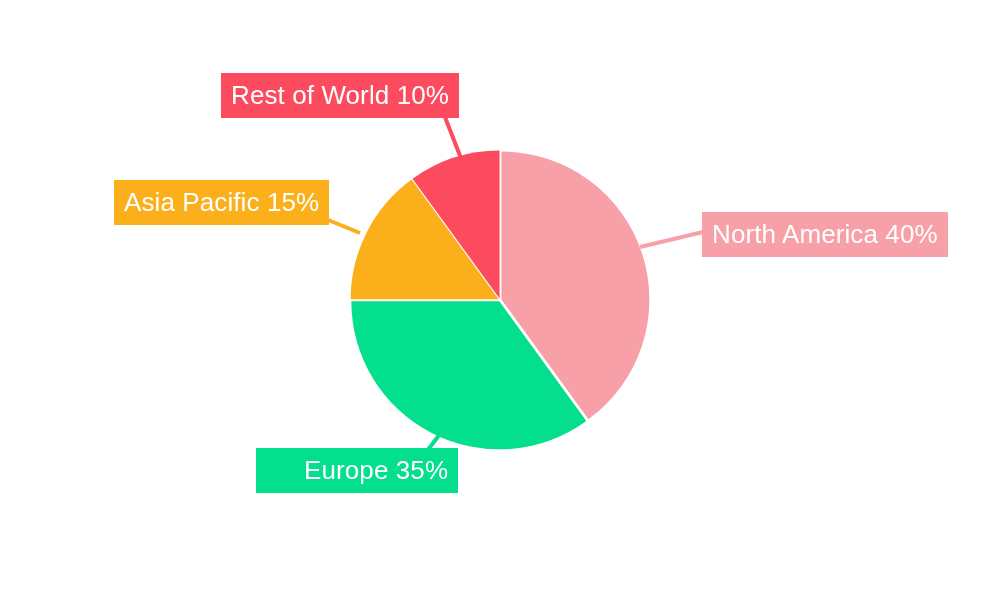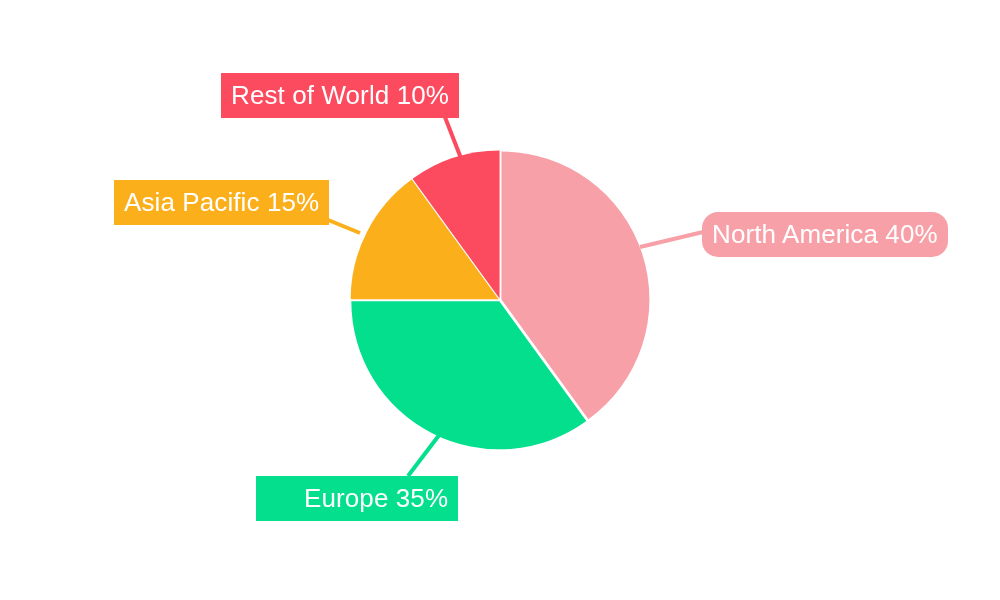--- a/index.html
+++ b/index.html
@@ -30,22 +30,22 @@
     position: absolute;
     box-sizing: border-box;
     color: #ffffff;
     font-family: "Liberation Sans", sans-serif;
     font-size: 26px;
     line-height: 1;
     white-space: nowrap;
     padding: 9px 10px 10px 10px;
     letter-spacing: 0.1px;
   }
-  #label-north-america { left: 702px; top: 212px; border-radius: 16px; }
-  #label-europe        { left: 256px; top: 476px; padding-left: 48px; }
+  #label-north-america { left: 702px; top: 212px; }
+  #label-europe        { left: 256px; top: 448px; padding-left: 48px; }
   #label-asia-pacific  { left: 114px; top: 180px; }
   #label-rest-of-world { left: 221px; top: 73px; }
 </style>
 </head>
 <body>
 
 <div id="chart-root">
 
   <svg id="pie-svg" viewBox="0 0 1000 600">
 

